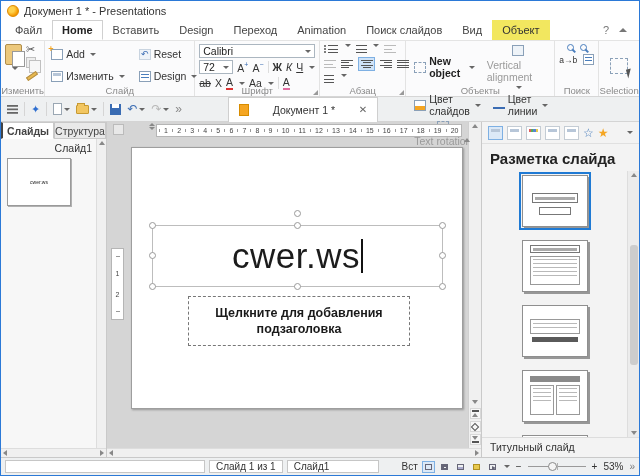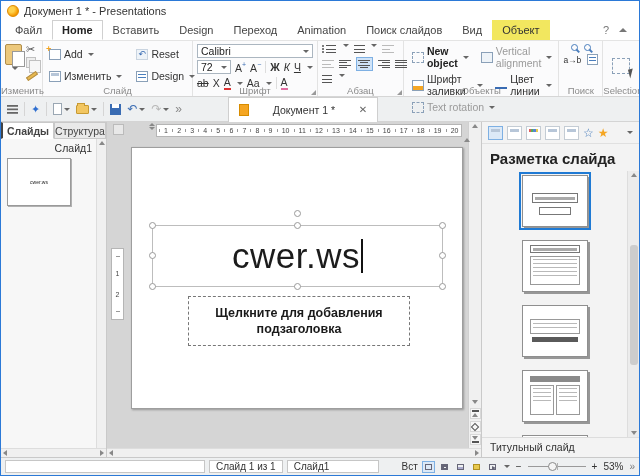--- a/index.html
+++ b/index.html
@@ -24,21 +24,21 @@
   
   .ribbon{ height:57px; background:#fbfbfc; border-top:1px solid #e4e4e4; border-bottom:1px solid #d6d6d6;
            display:flex; flex:0 0 auto; }
   .grp{ position:relative; display:flex; padding:3px 4px 13px; border-right:1px solid #e3e3e3;}
   .glabel{ position:absolute; bottom:0; left:0; right:0; text-align:center; font-size:9.5px; color:#8a8a8a;}
   .launcher{ position:absolute; right:1px; bottom:1px; width:0;height:0;
              border-left:5px solid transparent; border-bottom:5px solid #9a9a9a;}
   .ca{ display:inline-block; width:0; height:0; border-left:3px solid transparent;
        border-right:3px solid transparent; border-top:3.5px solid #666; margin-left:2px; vertical-align:middle;}
   .rbtn{ display:flex; align-items:center; gap:3px; font-size:10.5px; color:#333; padding:1px 2px; cursor:default;}
-  .rbtn.gray{ color:#9a9a9a; }
+  .rbtn.gray{ color:#9a9a9a;flex-direction:column; }
   
   .g-edit{ width:58px; }
   .pastecol{ display:flex; flex-direction:column; align-items:center; gap:2px; margin-right:4px;}
   .clip{ width:17px; height:21px; background:#ecc87c; border:1px solid #b08d4a; border-radius:2px; position:relative;}
   .clip::after{ content:""; position:absolute; right:-4px; bottom:-3px; width:11px; height:14px; background:#fff; border:1px solid #999;}
   .editcol{ display:flex; flex-direction:column; gap:2px; }
   .scissors{ font-size:11px; color:#555; line-height:11px;}
   .copyic{ width:10px; height:11px; border:1px solid #c0c0c0; background:#eee; position:relative;}
   .copyic::after{ content:""; position:absolute; left:2px; top:2px; width:10px; height:11px; border:1px solid #c0c0c0; background:#f7f7f7;}
   .brush{ width:12px; height:4px; background:#e8b84d; border:1px solid #b08d4a; transform:rotate(-35deg); margin-top:4px;}
@@ -405,21 +405,21 @@
         </span>
         <span class="rbtn gray">
           <span class="oic solid"></span>
           <span>Vertical alignment</span>
             <span class="ca"></span>
         </span>
       </div>
       <div class="orow">
         <span class="rbtn">
           <span class="oic fill"></span>
-          <span>Шрифт заливки</span>
+          <span>Цвет слайдов</span>
             <span class="ca"></span>
         </span>
         <span class="rbtn">
           <span class="oic line"></span>
           <span>Цвет линии</span>
             <span class="ca"></span>
         </span>
       </div>
       <div class="orow">
         <span class="rbtn gray">

